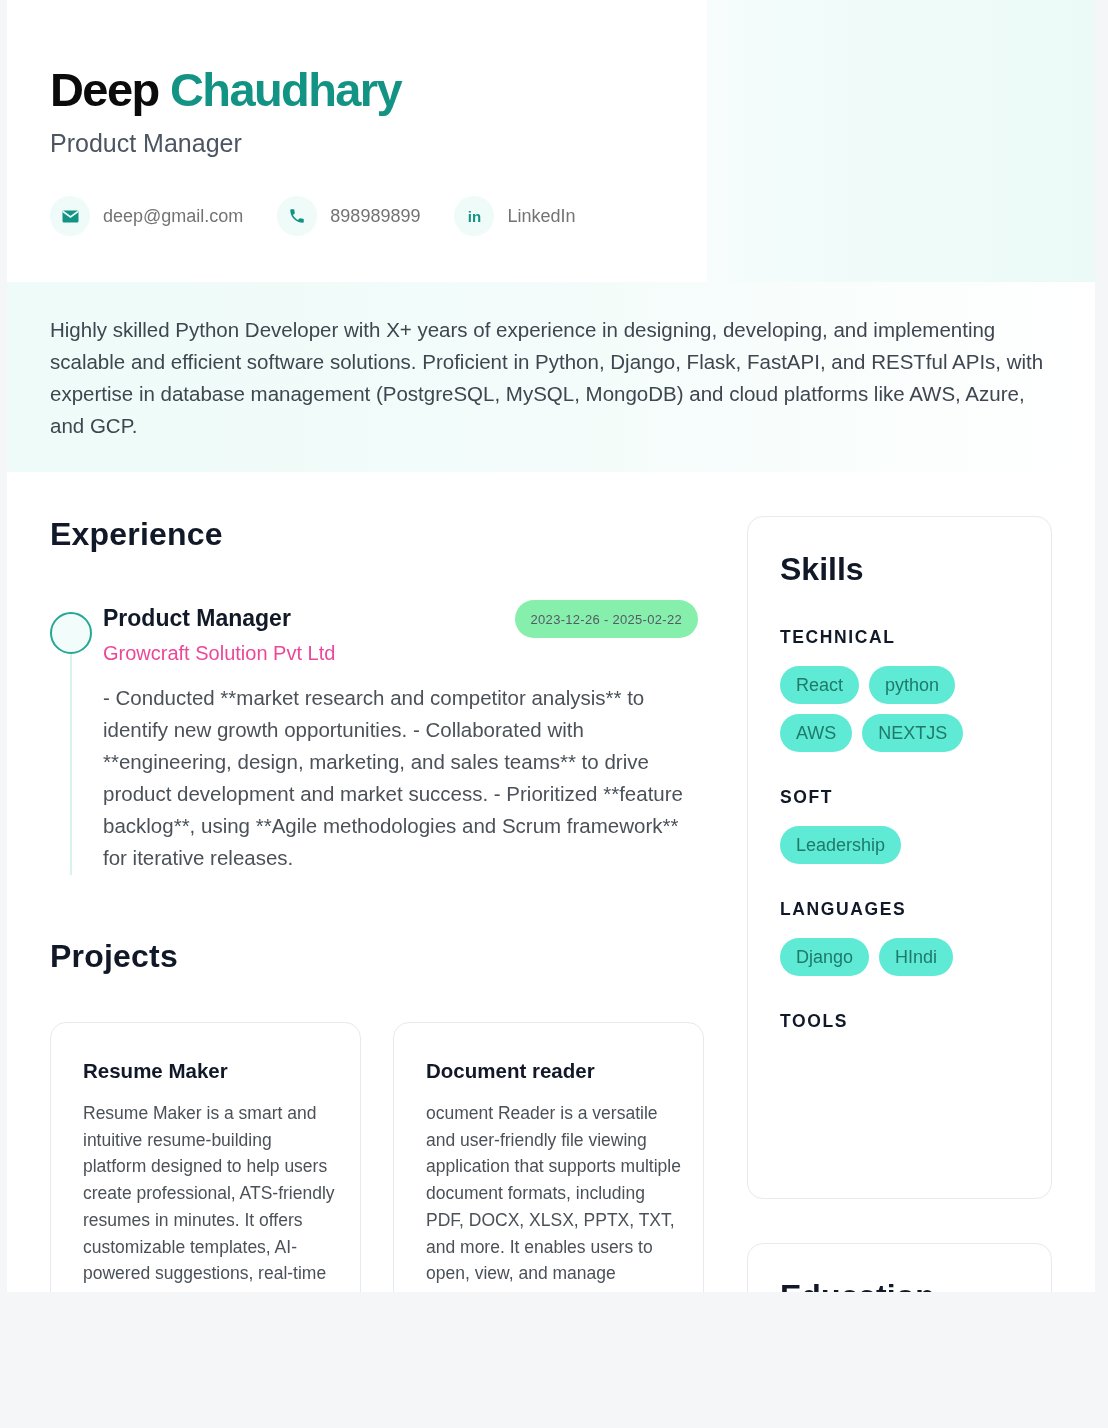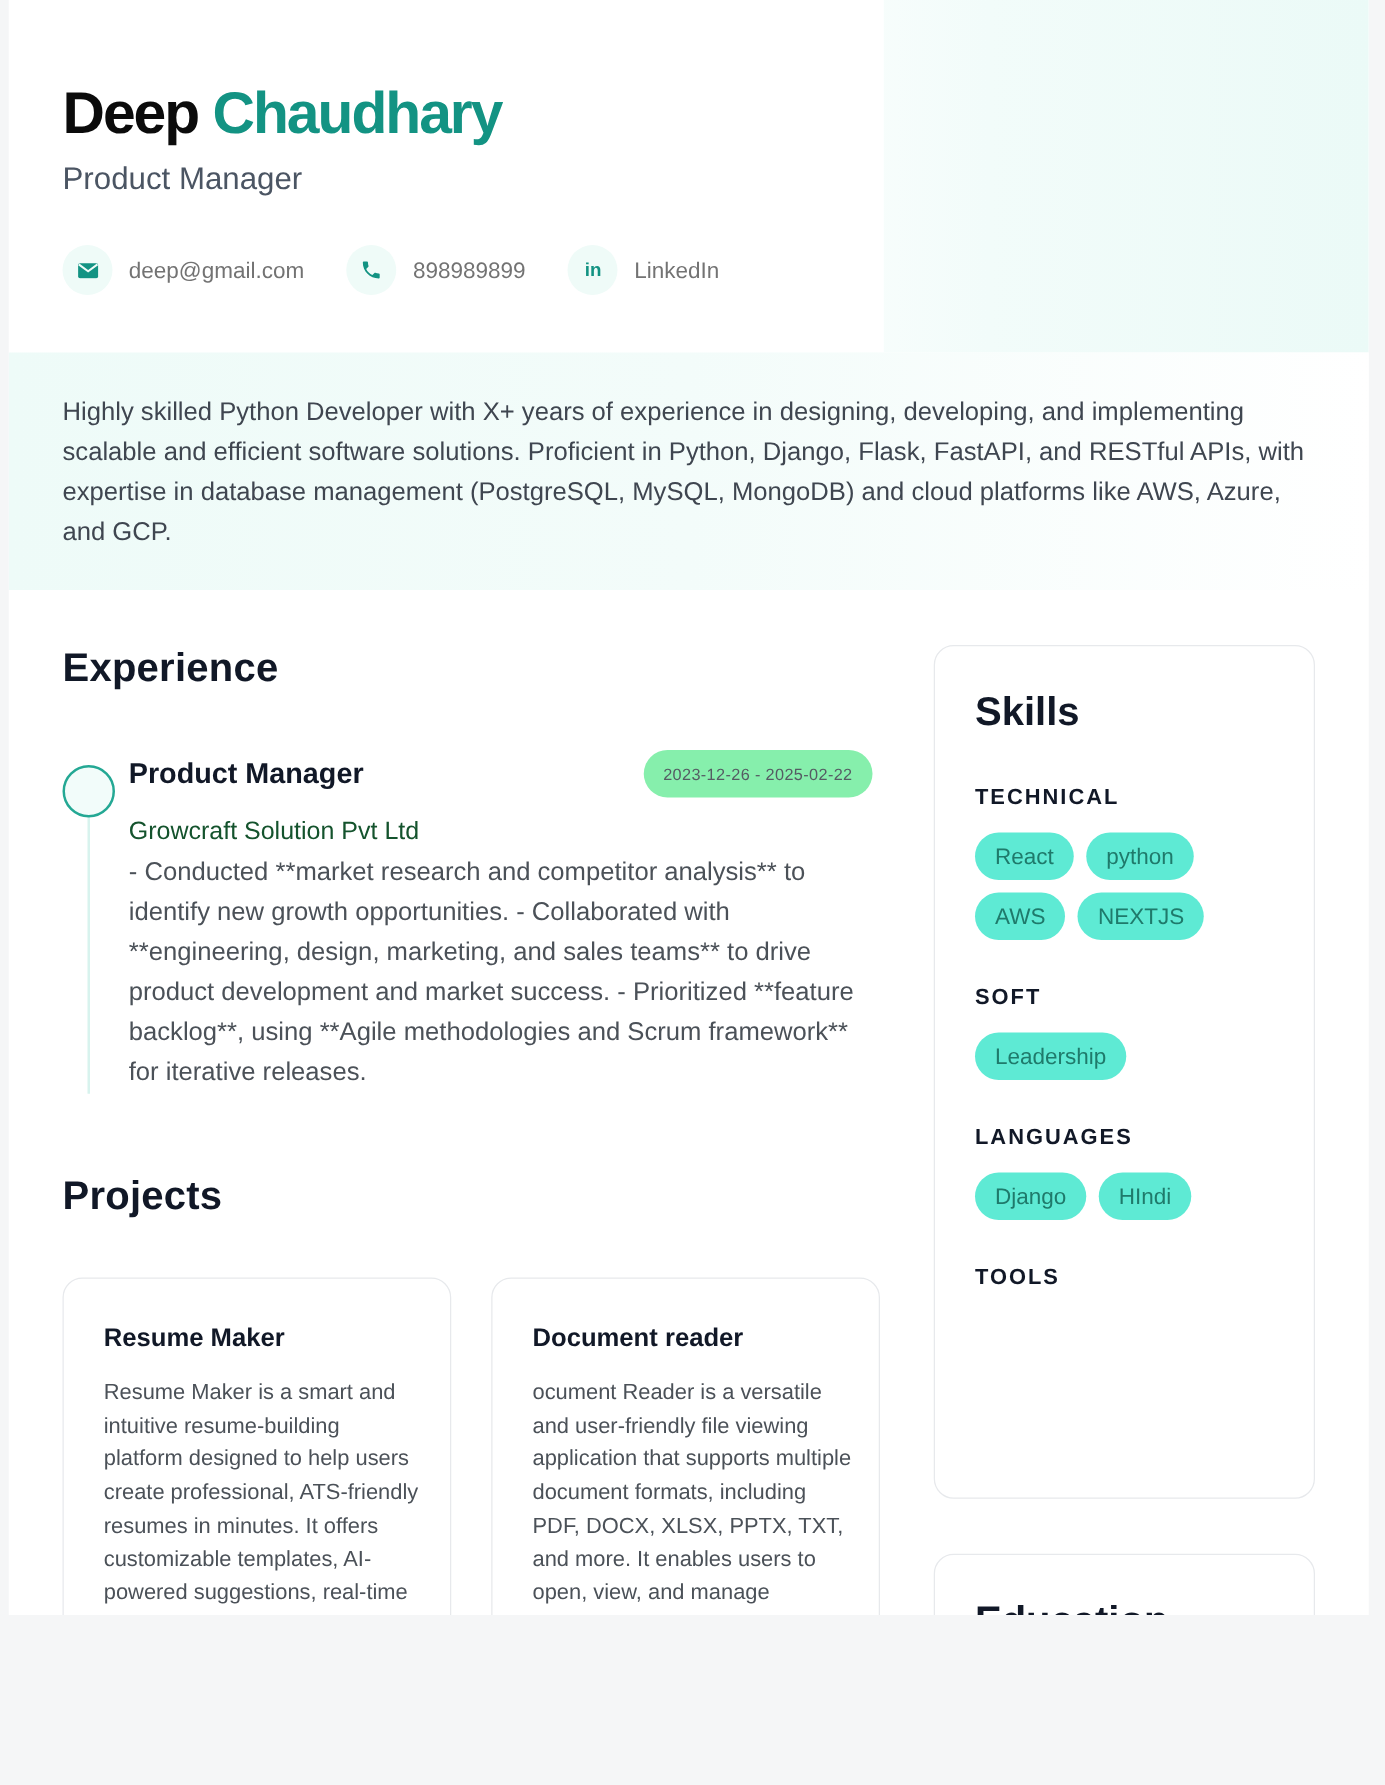--- a/index.html
+++ b/index.html
@@ -40,21 +40,21 @@
     position: absolute; left: 43px; top: 32px; width: 1010px;
     font-size: 20.5px; line-height: 32px; color: #3f4650;
   }
 
   .section-title { position: absolute; font-size: 32px; font-weight: 700; color: #111827; letter-spacing: 0.2px; }
 
   .exp { position: absolute; left: 43px; top: 600px; width: 660px; }
   .timeline-line { position: absolute; left: 20px; top: 20px; width: 2px; height: 255px; background: #d8f3ee; }
   .timeline-dot { position: absolute; left: 0; top: 12px; width: 42px; height: 42px; border-radius: 50%; border: 2px solid #24a894; background: #f2fcfa; }
   .exp-role { position: absolute; left: 53px; top: 5px; font-size: 23px; font-weight: 700; color: #111827; }
-  .exp-company { position: absolute; left: 53px; top: 42px; font-size: 20px; color: #14532d; margin-top: 12px; }
+  .exp-company { position: absolute; left: 53px; top: 42px; font-size: 20px; color: #ec4899; }
   .exp-date {
     position: absolute; right: 12px; top: 0; height: 38px; padding: 0 16px;
     border-radius: 19px; background: #86efac; color: #555b63; font-size: 13px;
     display: flex; align-items: center; letter-spacing: 0.3px;
   }
   .exp-desc { position: absolute; left: 53px; top: 82px; width: 600px; font-size: 20.5px; line-height: 32px; color: #4b5158; }
 
   .proj-card {
     position: absolute; top: 1022px; width: 311px; height: 450px;
     border: 1px solid #e7e9ec; border-radius: 16px; background: #ffffff;

